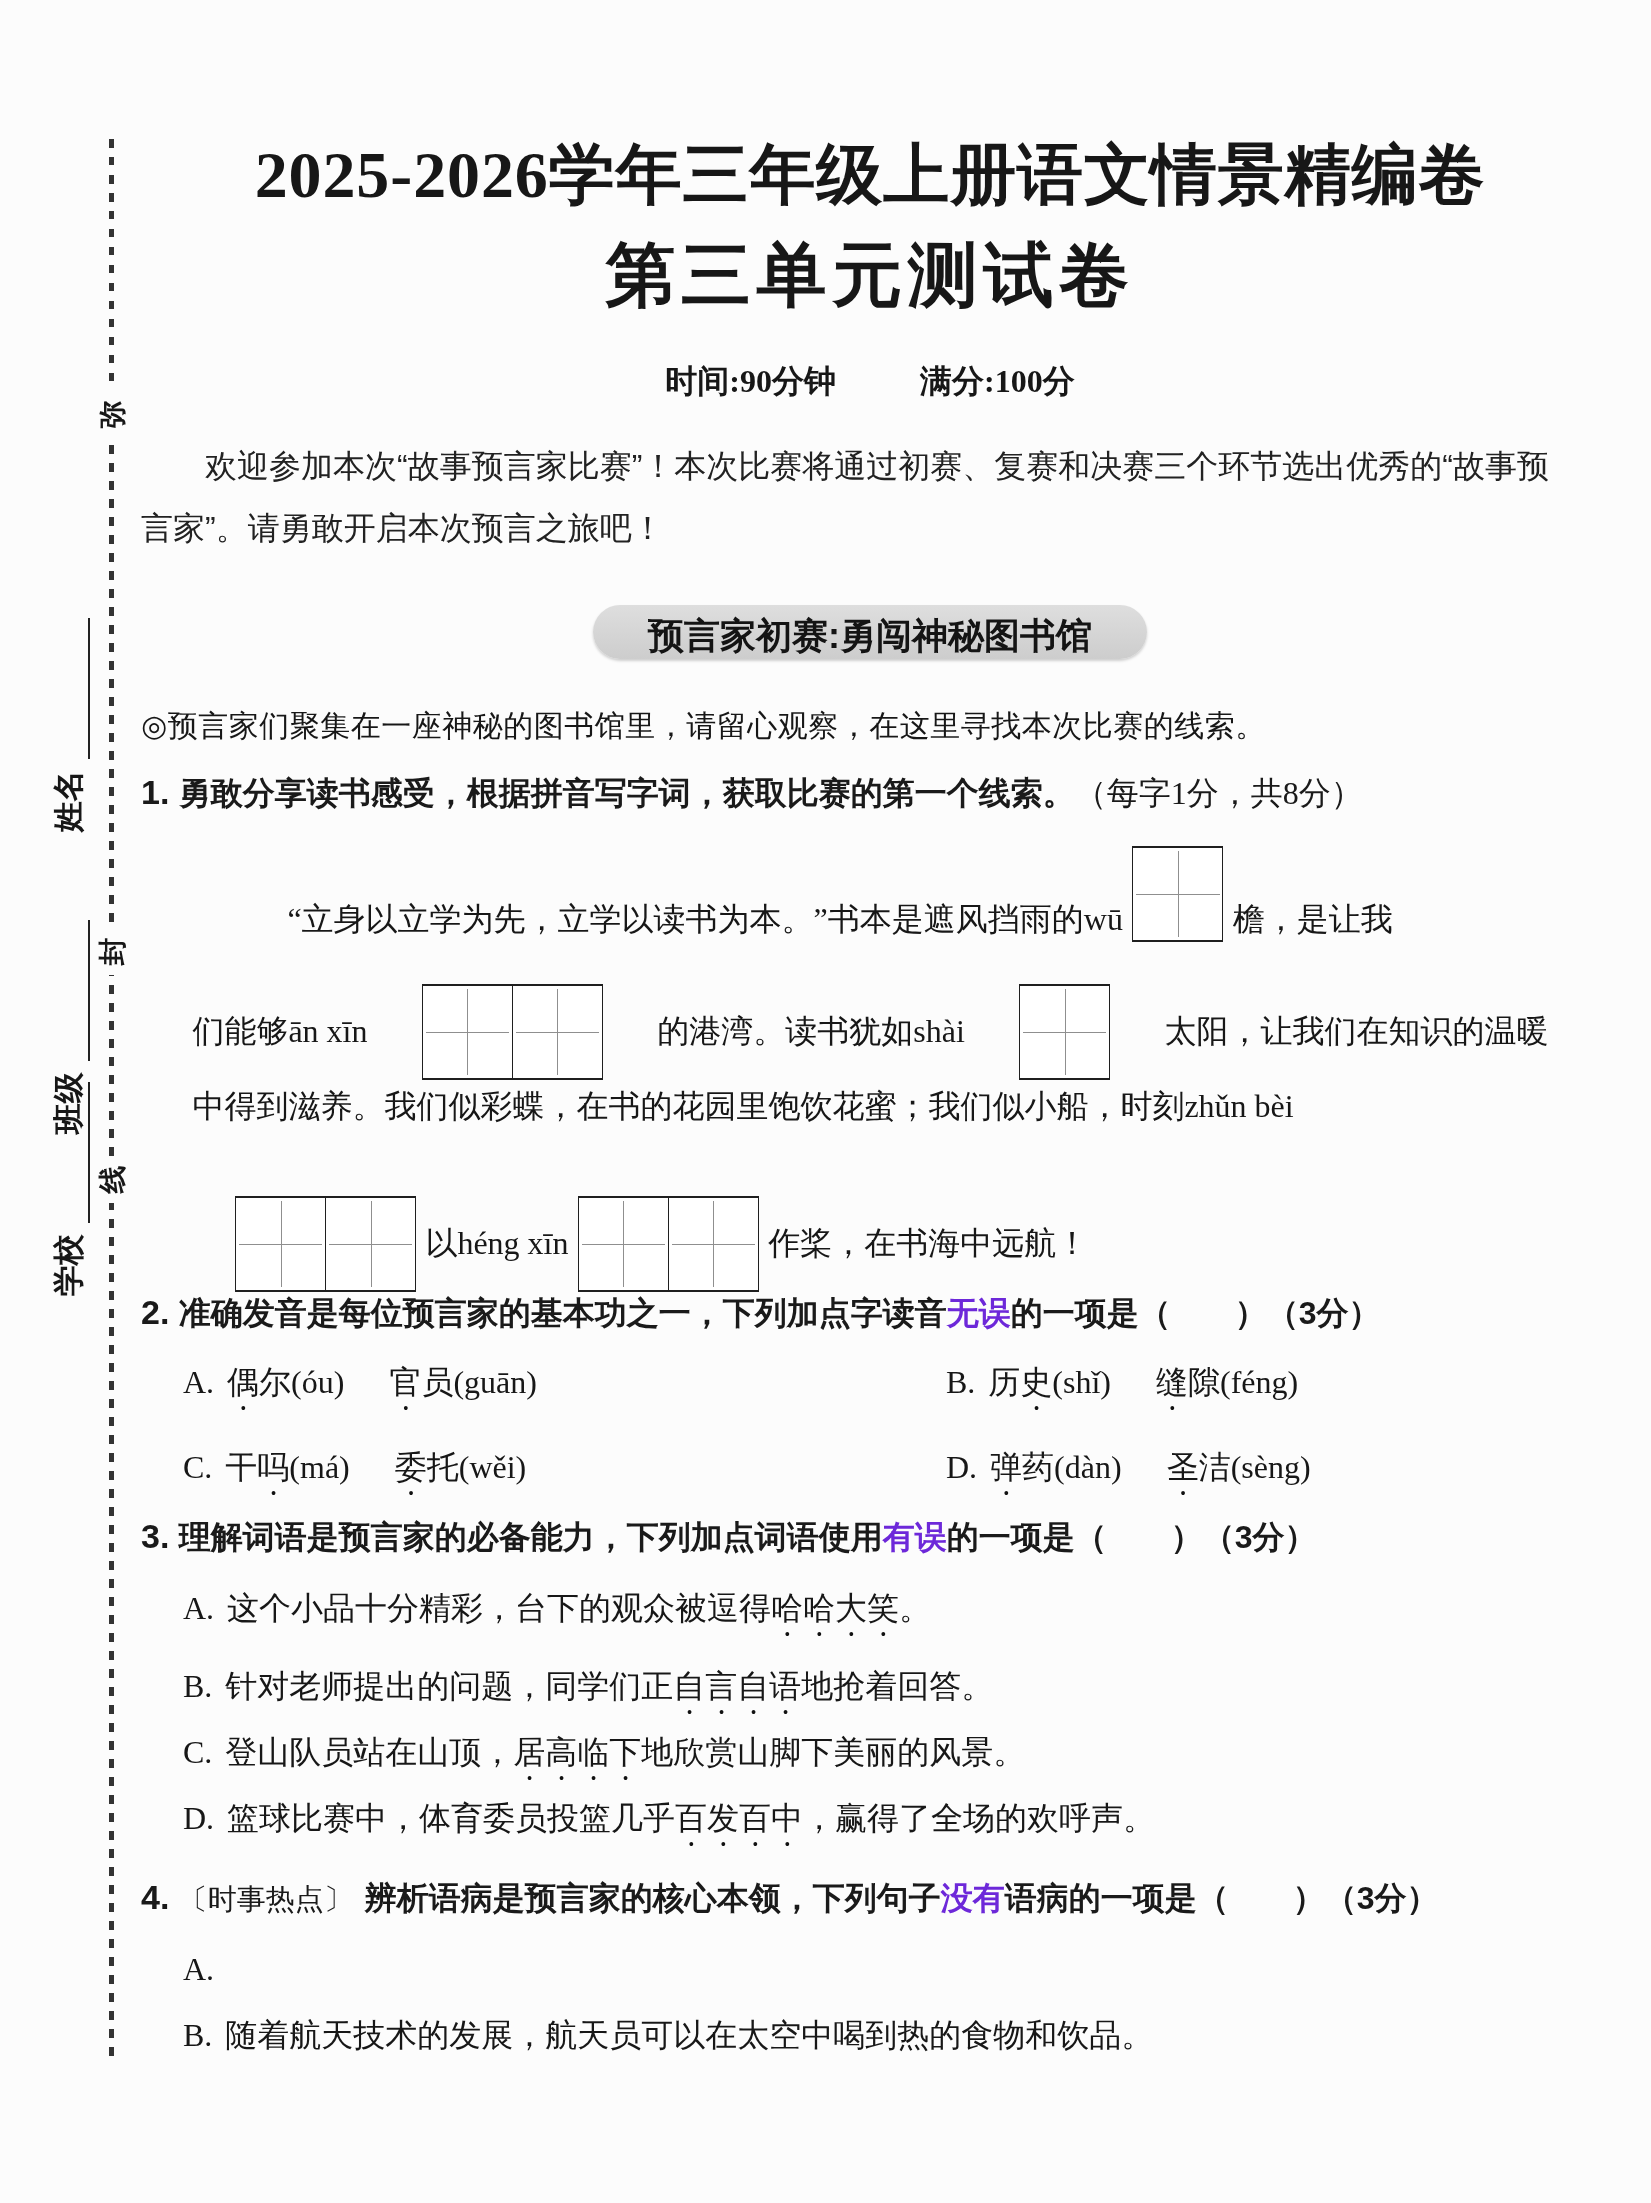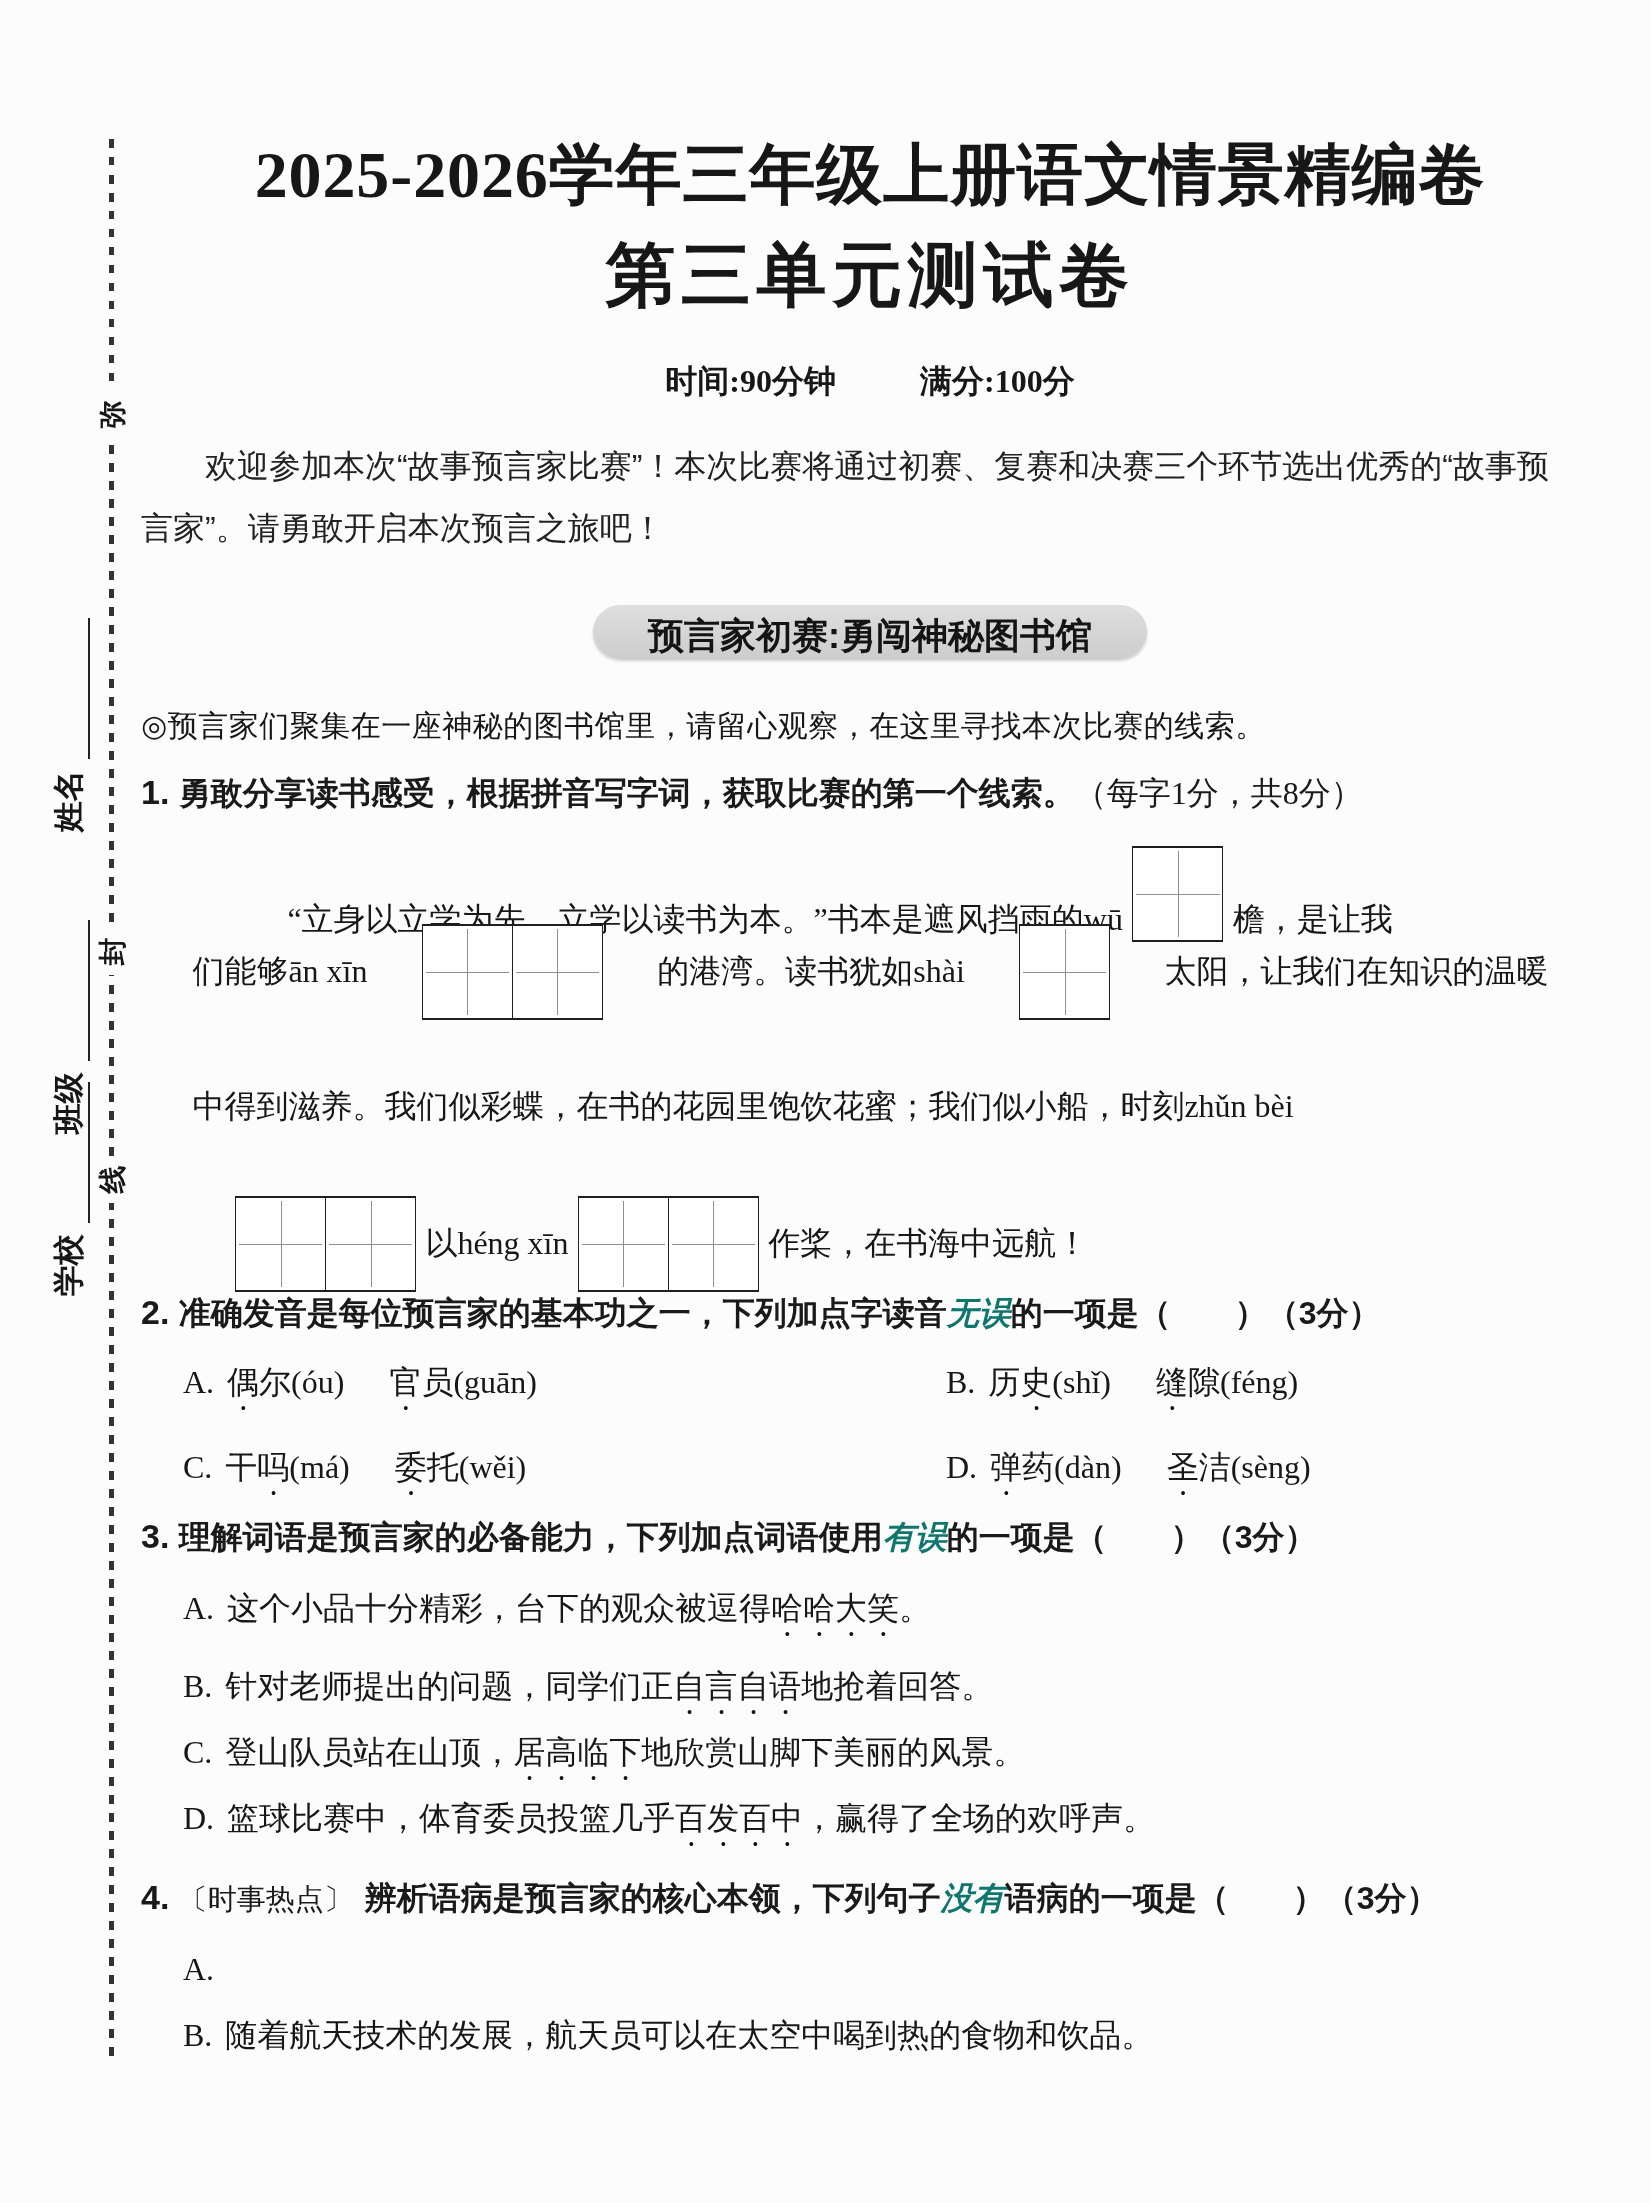--- a/index.html
+++ b/index.html
@@ -49,27 +49,27 @@
   }
 
   .note { top:706px; font-size:30px; letter-spacing:0.5px; }
 
   .stem {
     font-family:"Liberation Sans","DejaVu Sans",sans-serif;
     font-size:32px; font-weight:700; color:#1a1a1a; display:flex; align-items:baseline;
   }
   .stem .qnum { font-size:34px; margin-right:9.4px; }
   .stem .score { font-weight:400; font-family:"Liberation Serif","DejaVu Serif",serif; }
-  .gray { color:#0f766e;font-style:italic; }
+  .gray { color:#6d28d9; }
   .tag { font-weight:400; font-family:"Liberation Serif","DejaVu Serif",serif; font-size:29px; margin-right:12px; }
 
   .q1stem { top:772px; }
   .q1row { display:flex; align-items:center; font-size:32px; white-space:nowrap; }
   .r1 { top:846px; padding-left:137px;align-items:flex-end; }
-  .r2 { top:924px; padding-left:42px;gap:45px; }
+  .r2 { top:984px; padding-left:42px;gap:45px; }
   .r3 { top:1085px; padding-left:42px; font-size:32px; }
   .r4 { top:1196px; padding-left:94px; }
   .q1row .txt { margin:0 9.4px; }
 
   .tian { display:inline-flex; border:2.8px solid #1f1f1f; border-left-width:1.9px; border-right-width:1.9px; background:#fff; }
   .tian .cell { width:89px; height:92px; position:relative; }
   .tian .cell + .cell { border-left:1.9px solid #1f1f1f; }
   .tian .cell::before { content:""; position:absolute; left:50%; top:2.8px; bottom:2.8px; width:0; border-left:1.9px solid #8f8f8f; }
   .tian .cell::after  { content:""; position:absolute; top:50%; left:2.8px; right:2.8px; height:0; border-top:1.9px solid #8f8f8f; }
 

